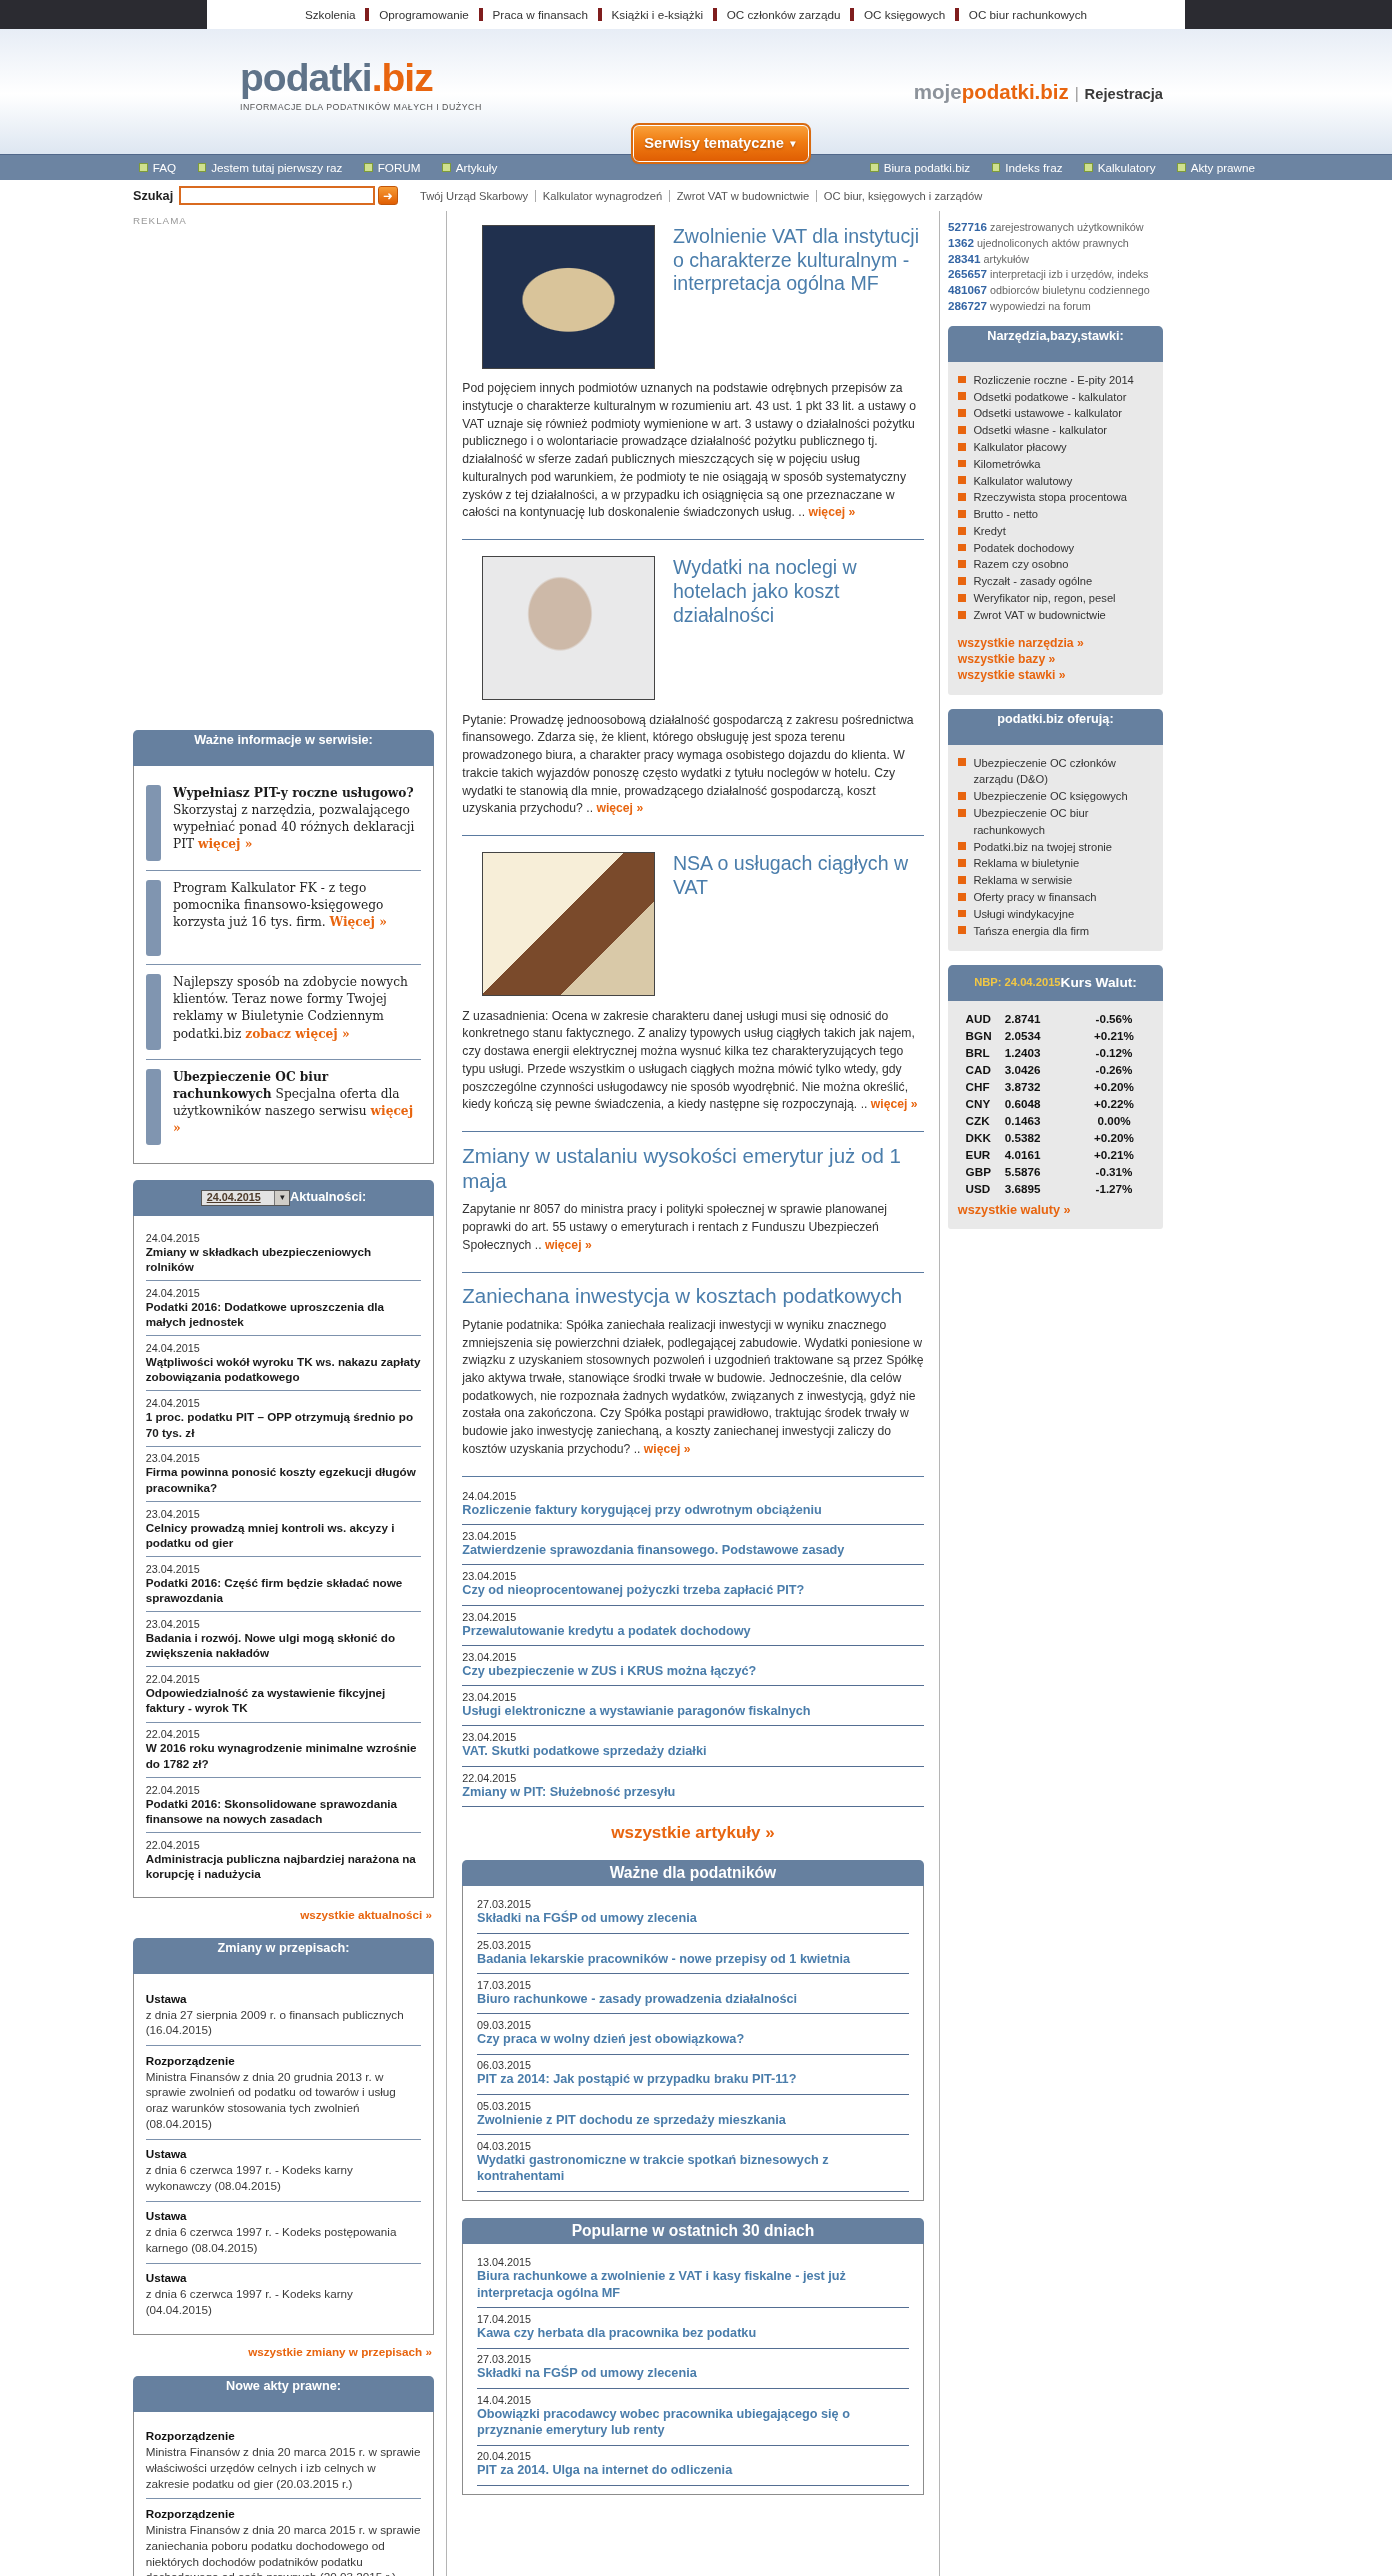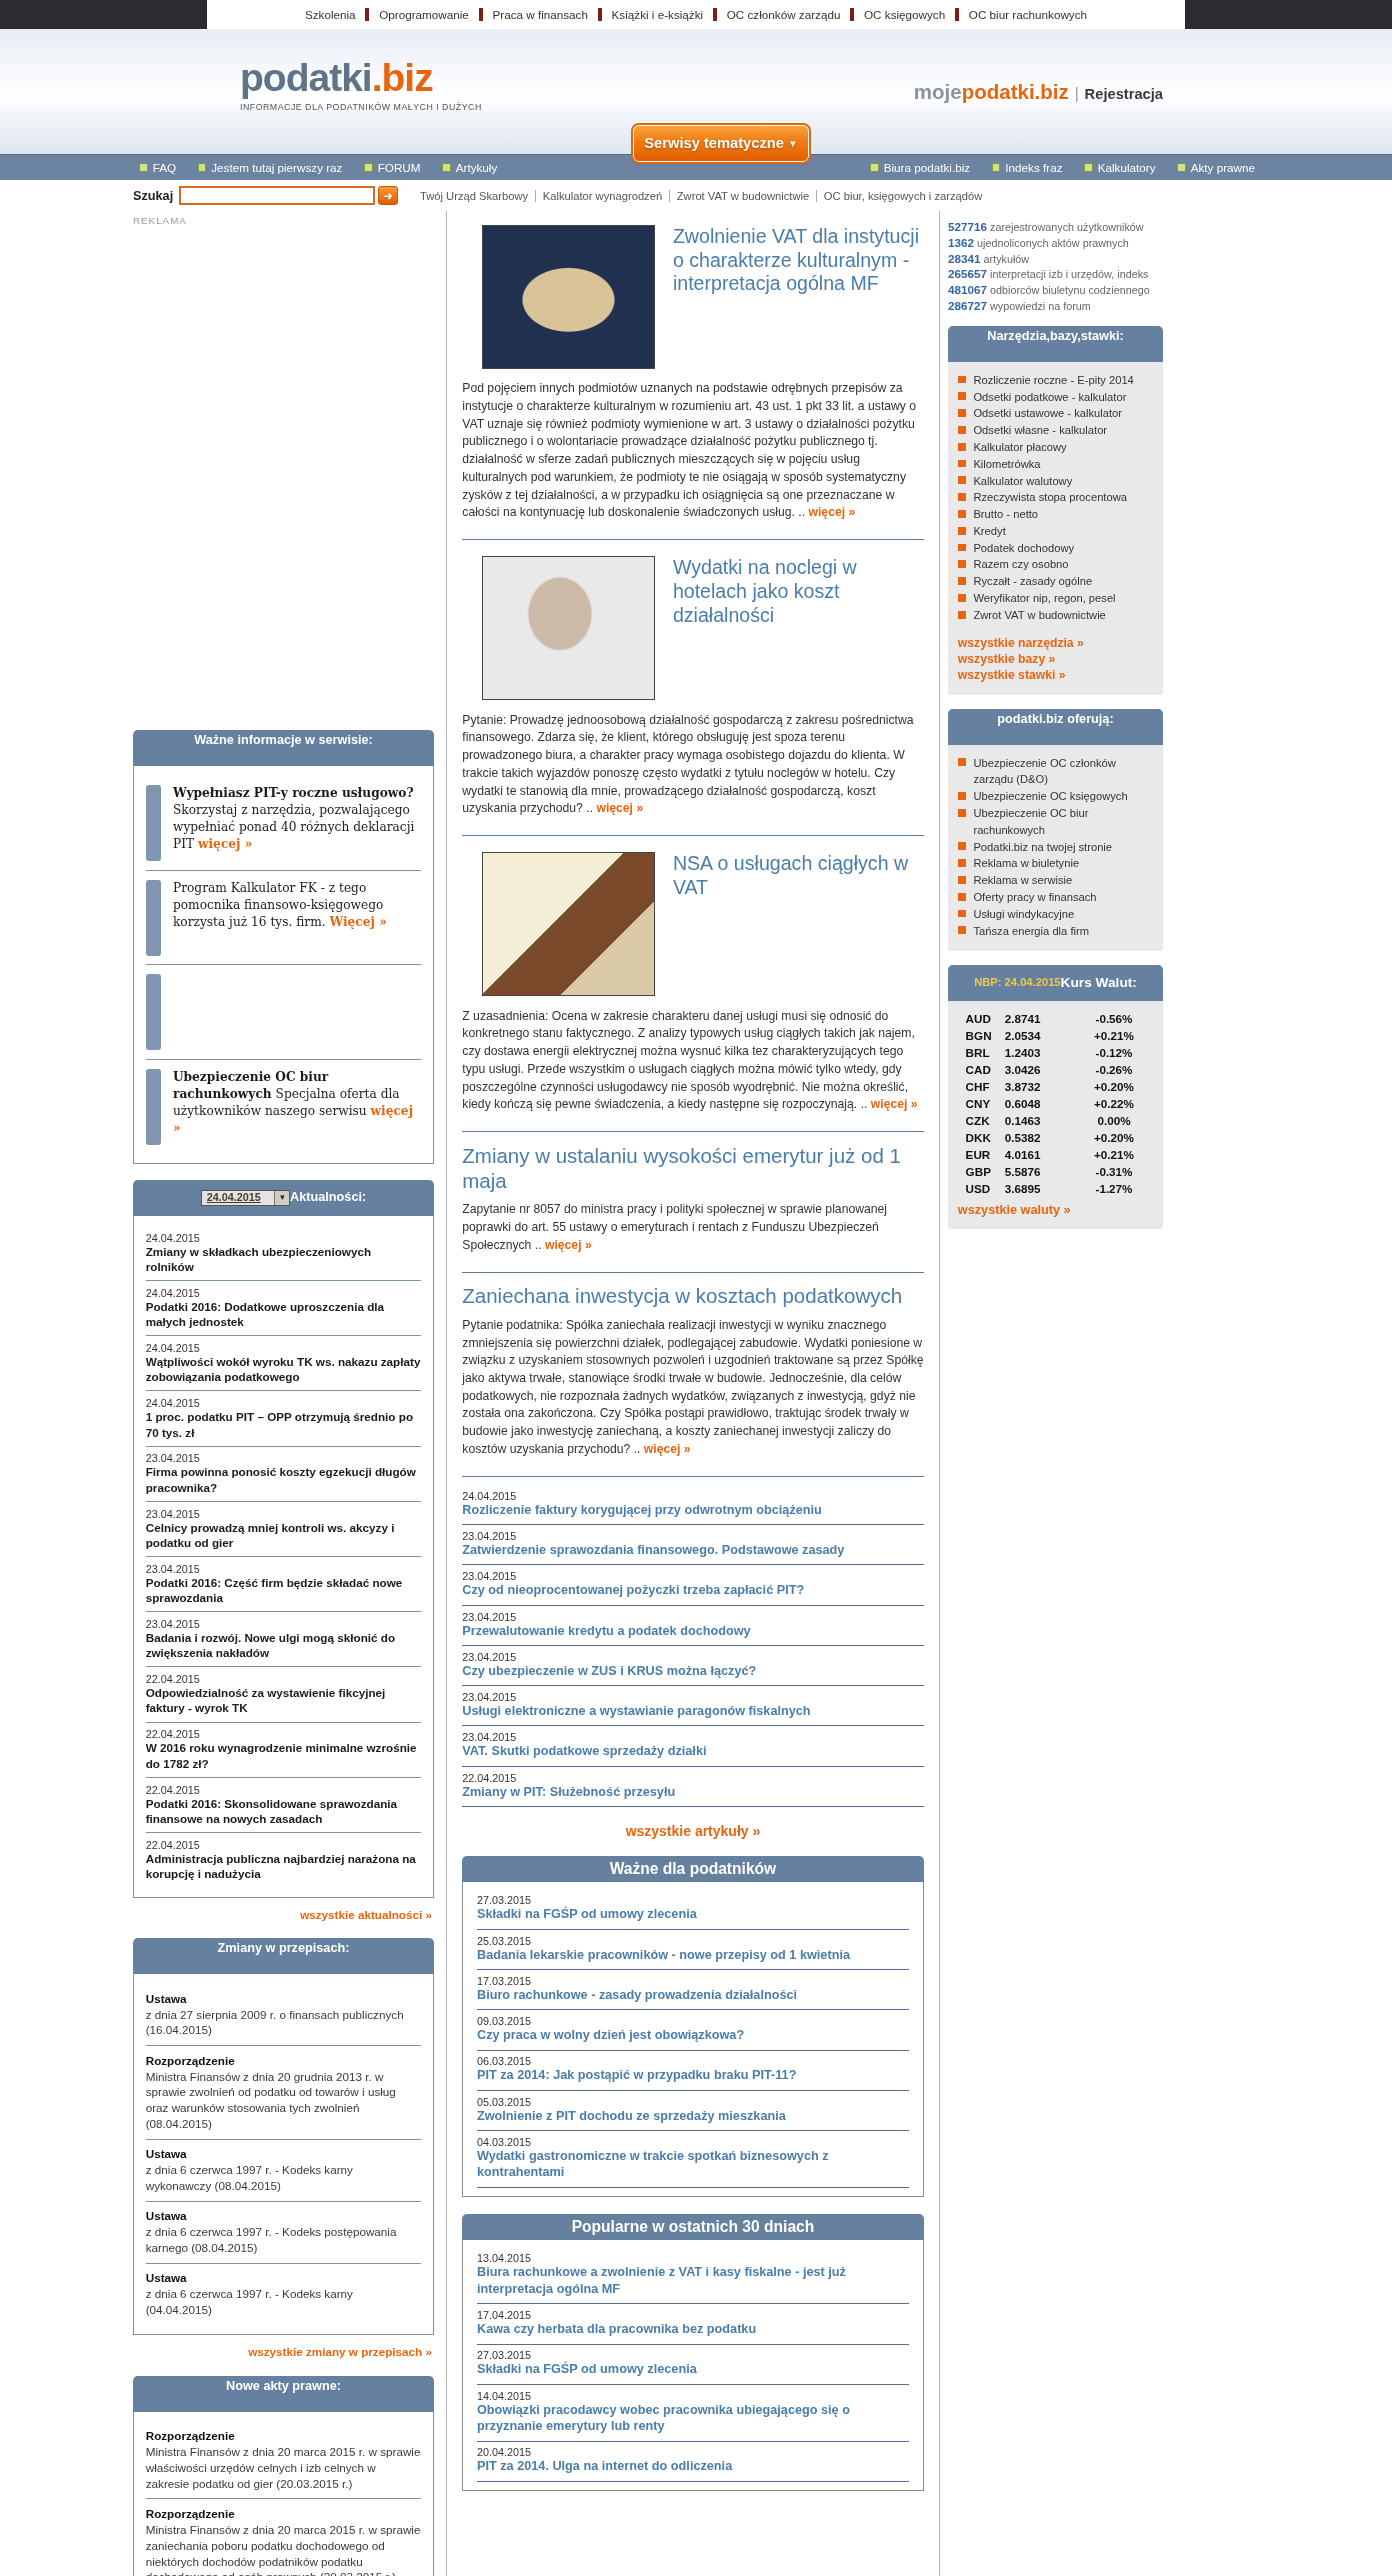--- a/index.html
+++ b/index.html
@@ -95,21 +95,21 @@
   .ph-gavel { background:linear-gradient(135deg,#f7eed8 45%, #7a4a2b 45% 70%, #d9c9a8 70%), #f2e9d4; }
   .feat-title { font-size:19.6px; color:#4a7dab; line-height:1.22; font-weight:normal; }
   .abody { font-size:12.2px; color:#333; line-height:1.45; padding:7.8px 0 9.8px; }
   .sepline { border-top:1px solid #5a7aa0; margin:7.8px 0; }
   .txt-title { font-size:20.5px; color:#4a7dab; font-weight:normal; line-height:1.2; margin-top:11.7px; }
 
   
   .clist .citem { padding:4.9px 0 5.9px; border-bottom:1px solid #546e92; }
   .c-date { font-size:10.8px; color:#333; }
   .c-title { font-size:12.7px; font-weight:bold; color:#4a7dab; line-height:1.3; }
-  .all-center { display:block; text-align:center; font-size:14px; font-weight:bold; color:#e8650f; margin:15.6px 0 17.6px; }
+  .all-center { display:block; text-align:center; font-size:17px; font-weight:bold; color:#e8650f; margin:15.6px 0 17.6px; }
   .cbox { margin-top:17.6px; }
   .cbox .boxhdr { height:25.4px; line-height:25.4px; font-size:15.6px; }
   .cbox .boxbody { padding:7.8px 13.7px; }
 
   
   .stat { font-size:10.8px; color:#666; margin:2.9px 0; }
   .stat b { color:#3465a4; font-size:11.7px; }
   .rbox { margin-top:13.7px; }
   .rbox-body { background:#e9e9e9; border-radius:0 0 2.9px 2.9px; padding:9.8px 7.8px 11.7px 9.8px; }
   .rlink { display:flex; gap:7.8px; font-size:11.2px; color:#333; line-height:1.5; align-items:flex-start; }
@@ -217,20 +217,25 @@
             <div class="imp-bar"></div>
             <div>
               <span class="imp-h"></span>
               <span class="imp-t">Program Kalkulator FK - z tego pomocnika finansowo-księgowego korzysta już 16 tys. firm.</span>
               <a class="olink">Więcej »</a>
             </div>
           </div>
 
           <div class="imp-item">
             <div class="imp-bar"></div>
+            <div>
+              <span class="imp-h"></span>
+              <span class="imp-t">Najlepszy sposób na zdobycie nowych klientów. Teraz nowe formy Twojej reklamy w Biuletynie Codziennym podatki.biz</span>
+              <a class="olink">zobacz więcej »</a>
+            </div>
           </div>
 
           <div class="imp-item">
             <div class="imp-bar"></div>
             <div>
               <span class="imp-h">Ubezpieczenie OC biur rachunkowych</span>
               <span class="imp-t">Specjalna oferta dla użytkowników naszego serwisu</span>
               <a class="olink">więcej »</a>
             </div>
           </div>

